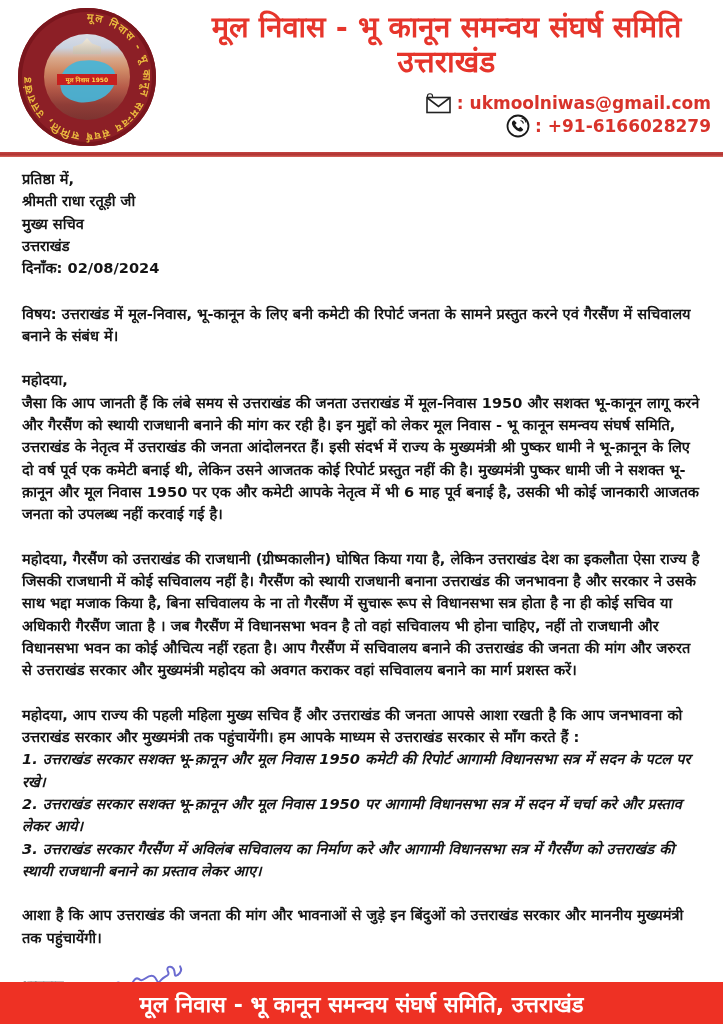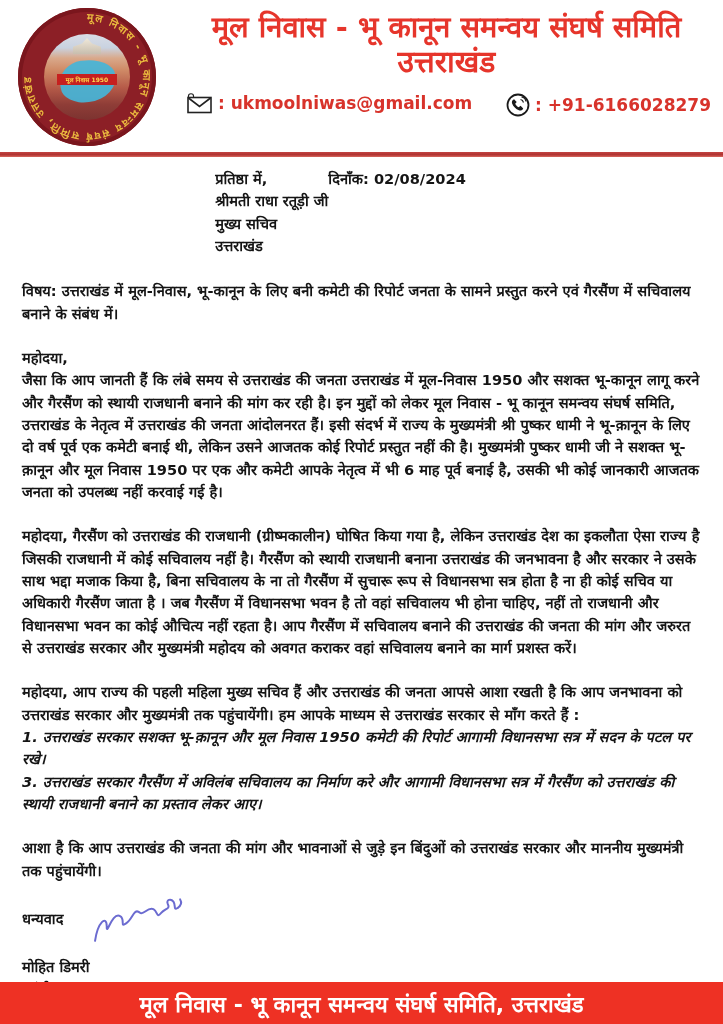--- a/index.html
+++ b/index.html
@@ -71,23 +71,24 @@
     text-align: center;
     color: #e6352b;
     font-weight: 700;
     line-height: 1.18;
   }
   .org-title .line1 { font-size: 29px; }
   .org-title .line2 { font-size: 30px; }
   .contact-row {
     display: flex;
     justify-content: space-between;
-    align-items: flex-start;
+    align-items: flex-end;
     margin-top: 13px;
     padding: 0 12px 0 16px;
+    flex-direction: column;
   }
   .contact {
     display: flex;
     align-items: center;
     gap: 5px;
     color: #d8332b;
     font-weight: 700;
     font-size: 17px;
     white-space: nowrap;
   }
@@ -99,21 +100,21 @@
   }
 
   
   .letter-body {
     padding: 11px 22px 0 22px;
     font-size: 14.6px;
     font-weight: 700;
     line-height: 1.53;
     color: #151515;
   }
-  .addr-row { display: flex; justify-content: center; align-items: flex-start; }
+  .addr-row { display: flex; justify-content: flex-start; align-items: flex-start; flex-direction: column; }
   .recipient div { margin: 0; }
   .date { padding-right: 42px; white-space: nowrap; }
   .subject { margin-top: 23px; }
   .salutation { margin-top: 22px; }
   .para { margin-top: 0; }
   .para-gap { margin-top: 22px; }
   .demand { margin: 0; font-style: italic; }
   .closing { margin-top: 22px; }
   .thanks-row { position: relative; margin-top: 26px; height: 24px; }
   .signature-svg { position: absolute; left: 62px; top: -14px; }
@@ -200,20 +201,21 @@
     <p class="subject">विषय: उत्तराखंड में मूल-निवास, भू-कानून के लिए बनी कमेटी की रिपोर्ट जनता के सामने प्रस्तुत करने एवं गैरसैंण में सचिवालय बनाने के संबंध में।</p>
 
     <p class="salutation">महोदया,</p>
     <p class="para">जैसा कि आप जानती हैं कि लंबे समय से उत्तराखंड की जनता उत्तराखंड में मूल-निवास 1950 और सशक्त भू-कानून लागू करने और गैरसैंण को स्थायी राजधानी बनाने की मांग कर रही है। इन मुद्दों को लेकर मूल निवास - भू कानून समन्वय संघर्ष समिति, उत्तराखंड के नेतृत्व में उत्तराखंड की जनता आंदोलनरत हैं। इसी संदर्भ में राज्य के मुख्यमंत्री श्री पुष्कर धामी ने भू-क़ानून के लिए दो वर्ष पूर्व एक कमेटी बनाई थी, लेकिन उसने आजतक कोई रिपोर्ट प्रस्तुत नहीं की है।  मुख्यमंत्री पुष्कर धामी जी ने सशक्त भू-क़ानून और मूल निवास 1950 पर एक और कमेटी आपके नेतृत्व में भी 6 माह पूर्व बनाई है, उसकी भी कोई जानकारी आजतक जनता को उपलब्ध नहीं करवाई गई है।</p>
 
     <p class="para para-gap">महोदया, गैरसैंण को उत्तराखंड की राजधानी (ग्रीष्मकालीन) घोषित किया गया है, लेकिन उत्तराखंड देश का इकलौता ऐसा राज्य है जिसकी राजधानी में कोई सचिवालय नहीं है। गैरसैंण को स्थायी राजधानी बनाना उत्तराखंड की जनभावना है और सरकार ने उसके साथ भद्दा मजाक किया है, बिना सचिवालय के ना तो गैरसैंण में सुचारू रूप से विधानसभा सत्र होता है ना ही कोई सचिव या अधिकारी गैरसैंण जाता है । जब गैरसैंण में विधानसभा भवन है तो वहां सचिवालय भी होना चाहिए, नहीं तो राजधानी और विधानसभा भवन का कोई औचित्य नहीं रहता है। आप गैरसैंण में सचिवालय बनाने की उत्तराखंड की जनता की मांग और जरुरत से उत्तराखंड सरकार और मुख्यमंत्री महोदय को अवगत कराकर वहां सचिवालय बनाने का मार्ग प्रशस्त करें।</p>
 
     <p class="para para-gap">महोदया, आप राज्य की पहली महिला मुख्य सचिव हैं और उत्तराखंड की जनता आपसे आशा रखती है कि आप जनभावना को उत्तराखंड सरकार और मुख्यमंत्री तक पहुंचायेंगी। हम आपके माध्यम से उत्तराखंड सरकार से माँग करते हैं :</p>
     <div>
       <p class="demand">1. उत्तराखंड सरकार सशक्त भू-क़ानून और मूल निवास 1950 कमेटी की रिपोर्ट आगामी विधानसभा सत्र में सदन के पटल पर रखे।</p>
+      <p class="demand">2. उत्तराखंड सरकार सशक्त भू-क़ानून और मूल निवास 1950 पर आगामी विधानसभा सत्र में सदन में चर्चा करे और प्रस्ताव लेकर आये।</p>
       <p class="demand">3. उत्तराखंड सरकार गैरसैंण में अविलंब सचिवालय का निर्माण करे और आगामी विधानसभा सत्र में गैरसैंण को उत्तराखंड की स्थायी राजधानी बनाने का प्रस्ताव लेकर आए।</p>
     </div>
 
     <p class="closing">आशा है कि आप उत्तराखंड की जनता की मांग और भावनाओं से जुड़े इन बिंदुओं को उत्तराखंड सरकार और माननीय मुख्यमंत्री तक पहुंचायेंगी।</p>
 
     <div class="thanks-row">
       <span>धन्यवाद</span>
       <svg class="signature-svg" width="120" height="50" viewBox="0 0 120 50">
         <g transform="rotate(-10 60 25)">
           <path d="M8,38 C14,20 24,14 22,26 C20,36 30,12 37,18 C42,22 34,30 42,26 C49,23 52,12 57,18 C60,22 66,13 71,17 C75,20 72,27 78,22 C83,18 88,20 86,14 C85,10 90,9 92,13 C94,17 90,22 95,20" fill="none" stroke="#6b6bd0" stroke-width="2" stroke-linecap="round"></path>

